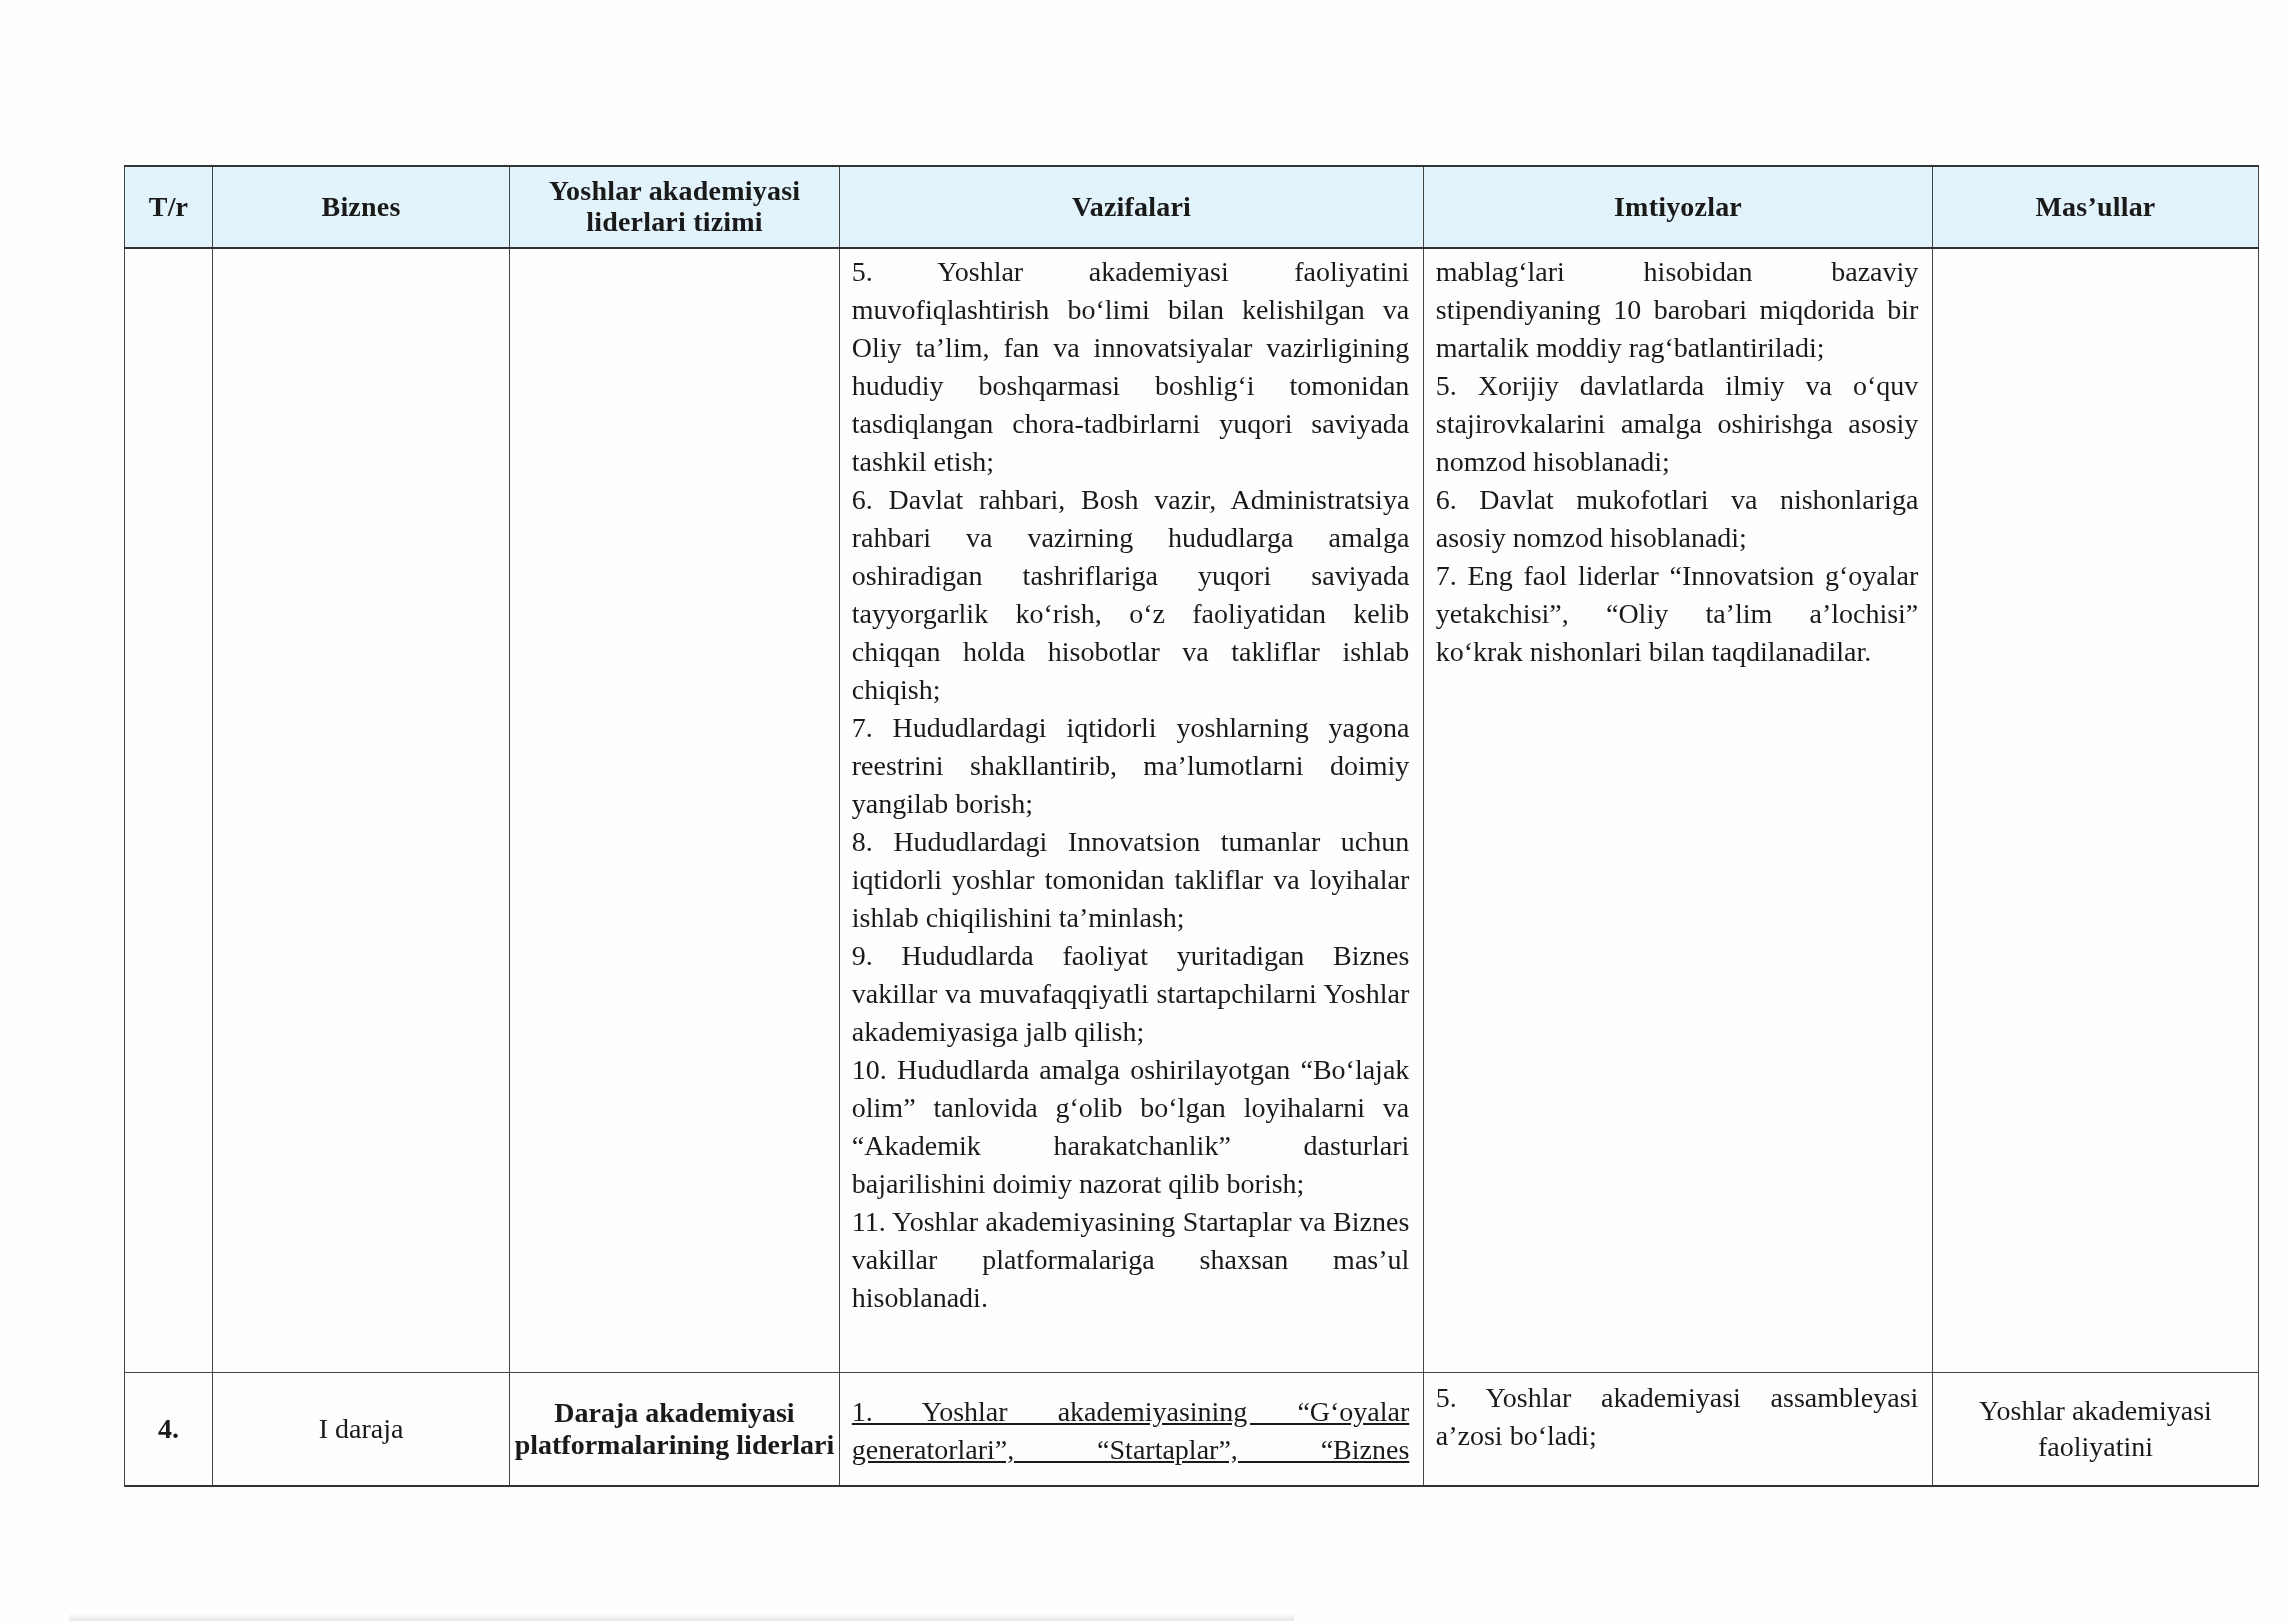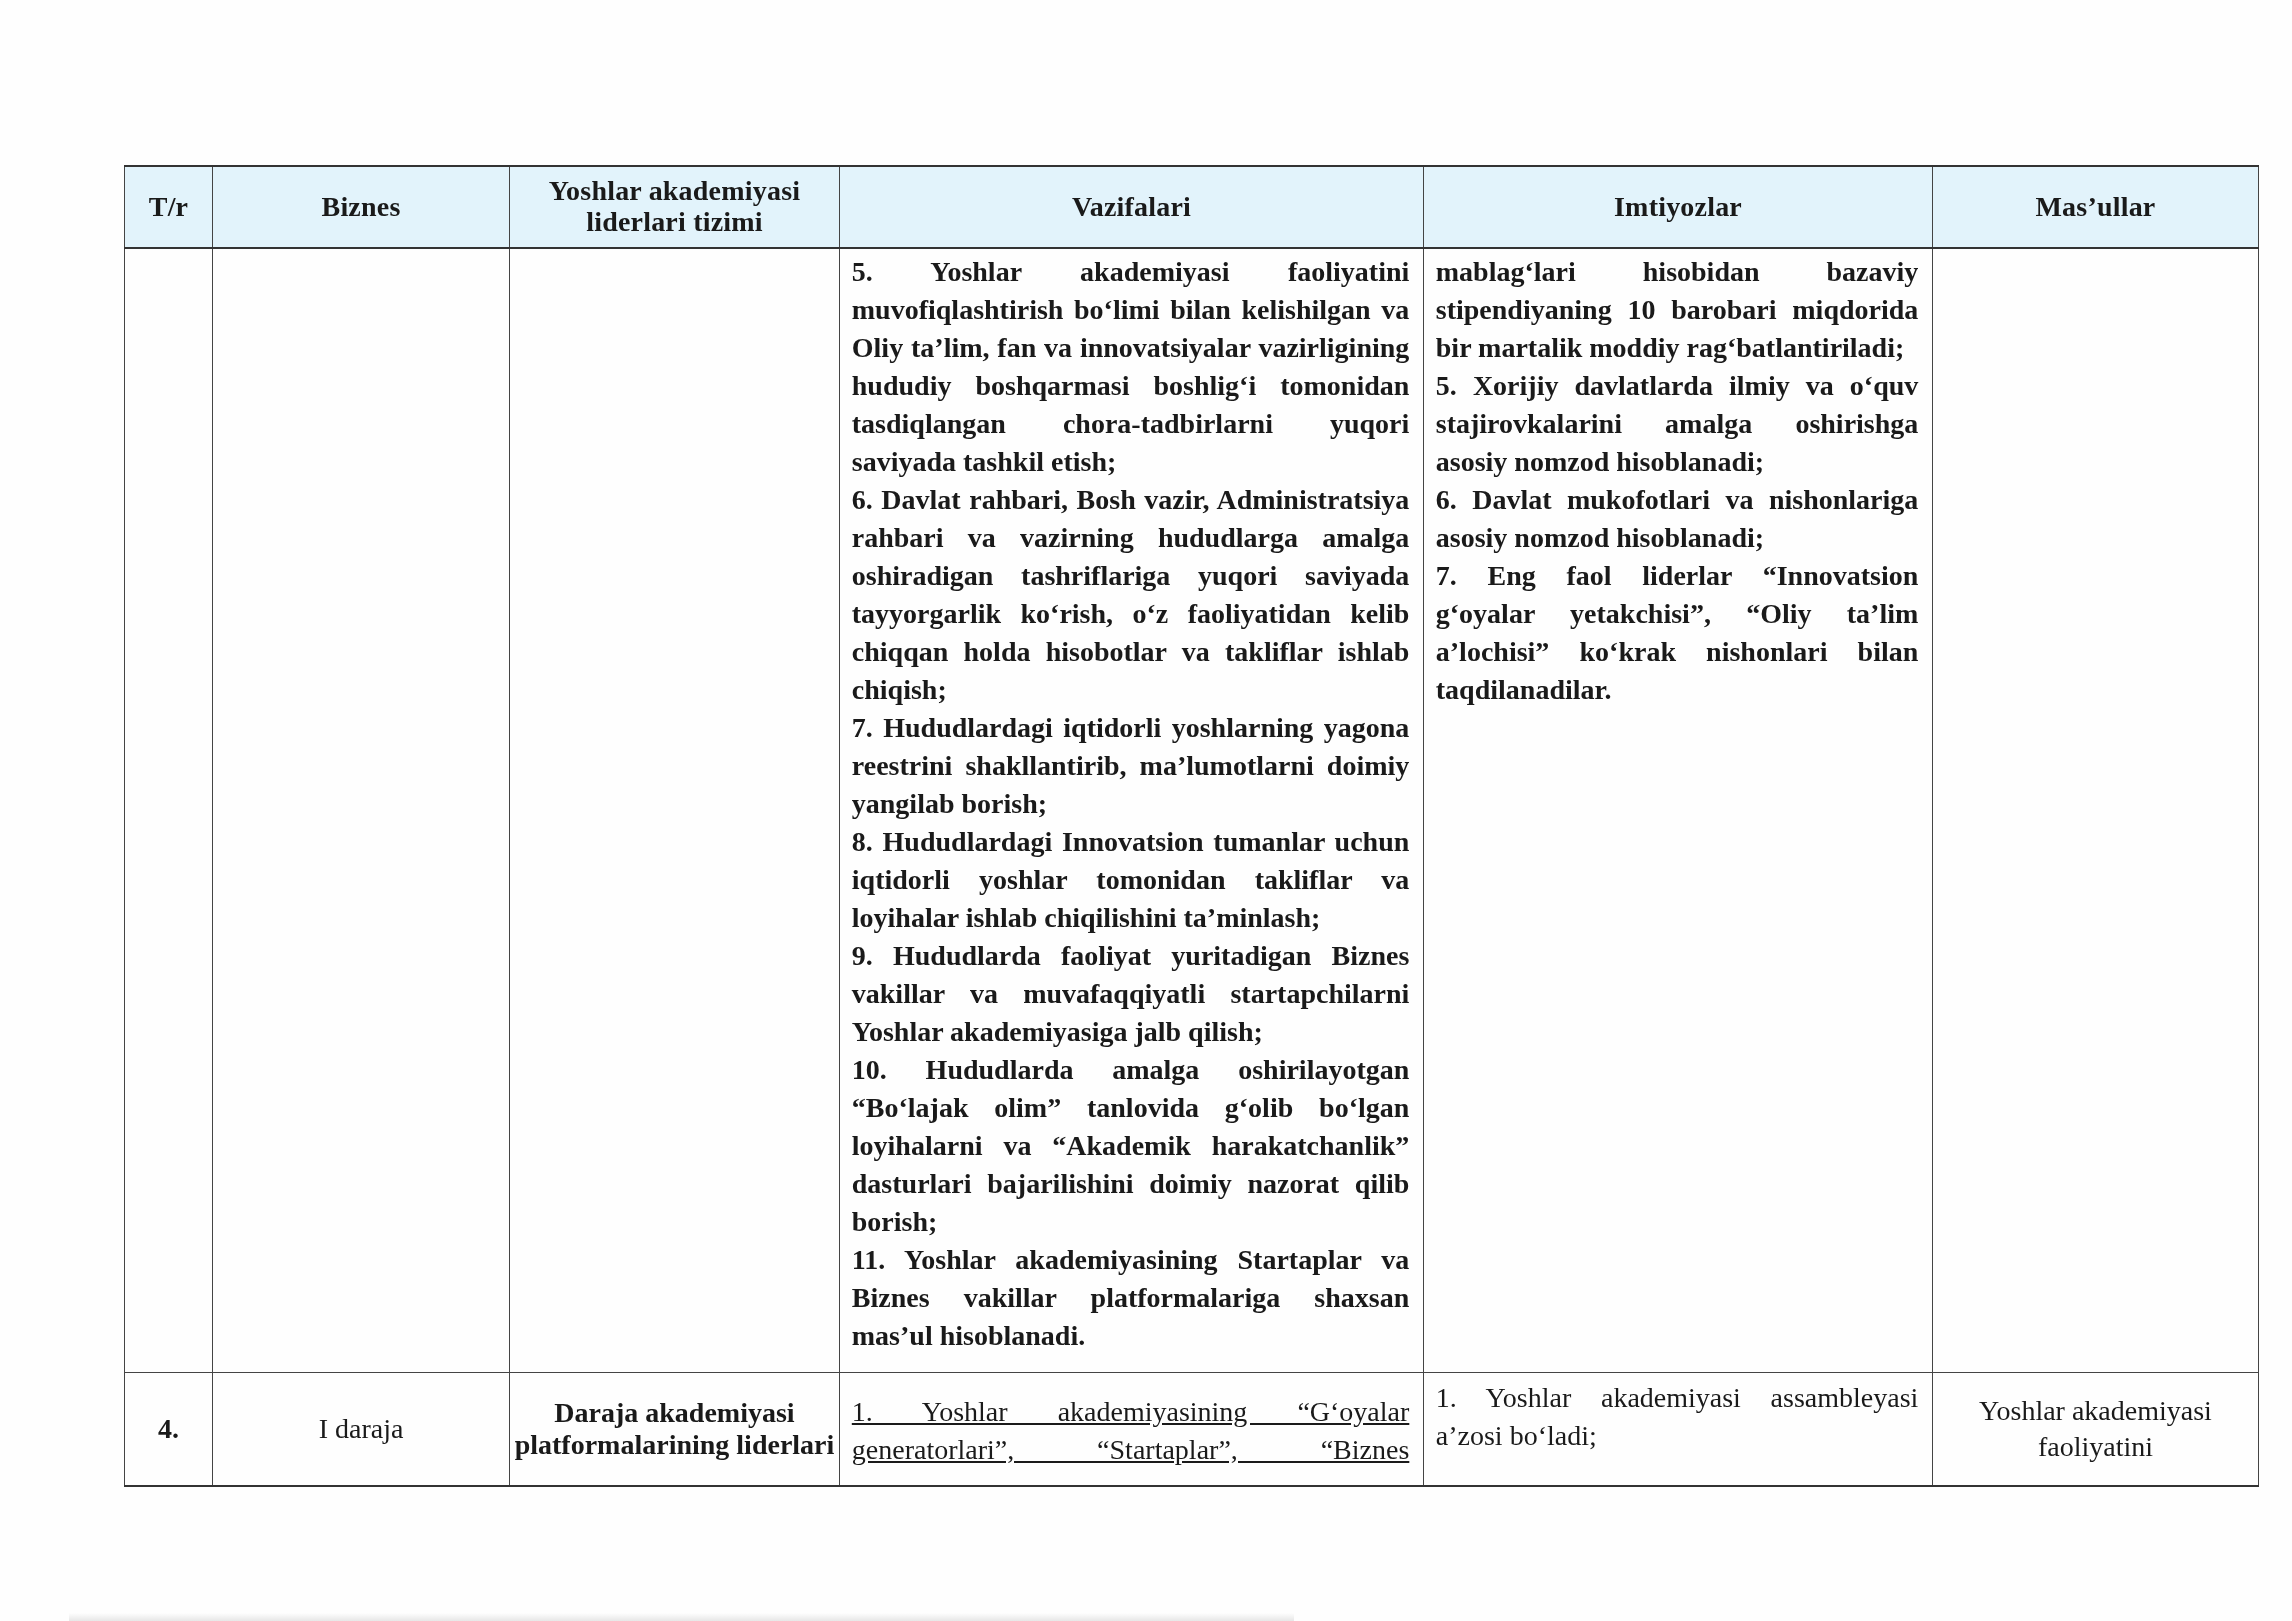--- a/index.html
+++ b/index.html
@@ -58,21 +58,20 @@
     padding: 3.9px 13.7px 0 11.8px;
   }
   .imtiyoz-cell .cell-text {
     padding: 3.9px 13.7px 0 11.8px;
   }
   .item-line {
     display: block;
   }
   .row-continue td {
     height: 1123px;
-    font-weight: bold;
   }
   .row-4 td {
     height: 112px;
     border-bottom: 2.9px solid #333;
   }
   .row-4 td.center-mid {
     vertical-align: middle;
     text-align: center;
   }
   .num-cell {
@@ -160,21 +159,21 @@
       <td class="center-mid">
         <div class="tizim-bold">Daraja akademiyasi platformalarining liderlari</div>
       </td>
       <td class="vazifa-cell row4-vazifa">
         <div class="cell-text">
           <span class="item-line" style="text-align-last: justify; text-decoration: underline;">1. Yoshlar akademiyasining “G‘oyalar generatorlari”, “Startaplar”, “Biznes</span>
         </div>
       </td>
       <td class="imtiyoz-cell row4-imtiyoz">
         <div class="cell-text">
-          <span class="item-line">1. Yoshlar akademiyasi assambleyasi a’zosi bo‘ladi;</span>
+          <span class="item-line">5. Yoshlar akademiyasi assambleyasi a’zosi bo‘ladi;</span>
         </div>
       </td>
       <td class="center-mid">
         <div class="masul-text">Yoshlar akademiyasi faoliyatini</div>
       </td>
     </tr>
   </tbody>
 </table>
 
 <div class="scan-shadow"></div>

